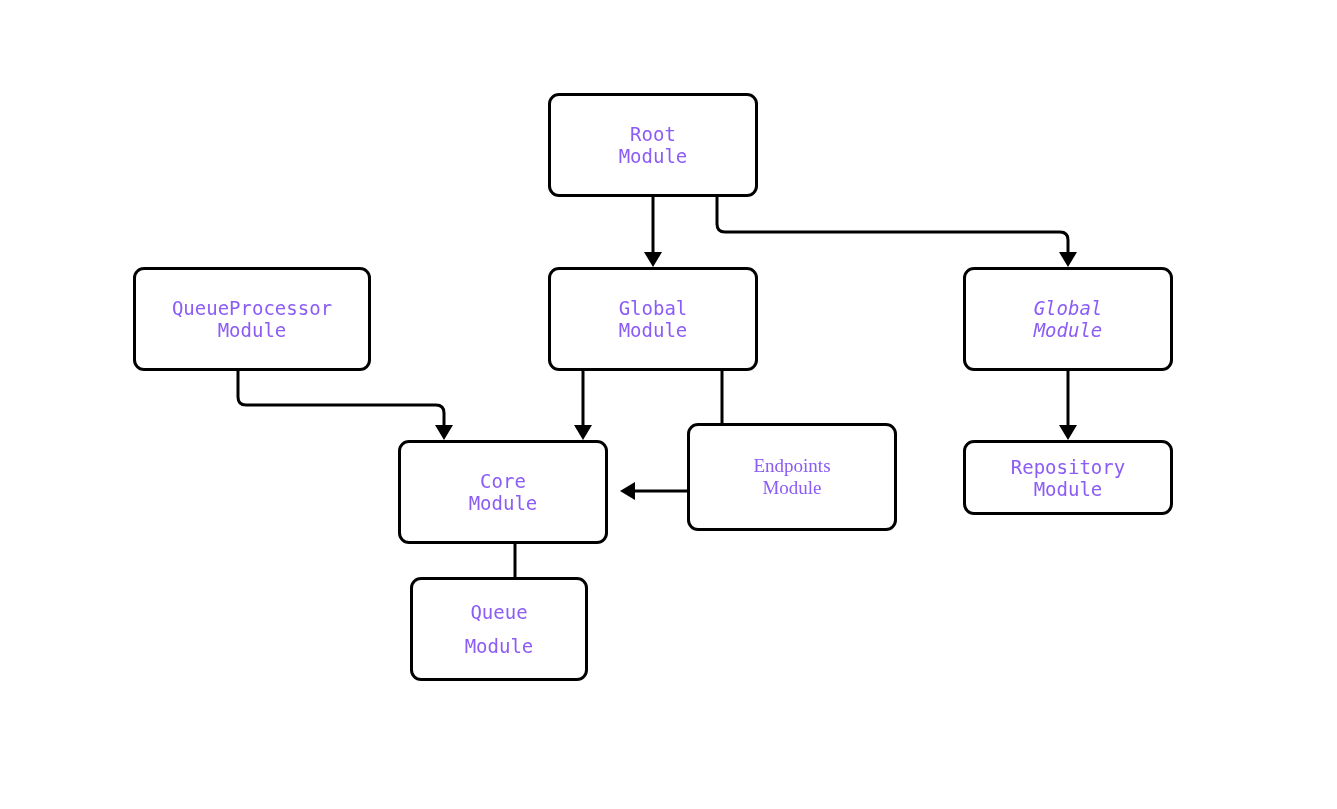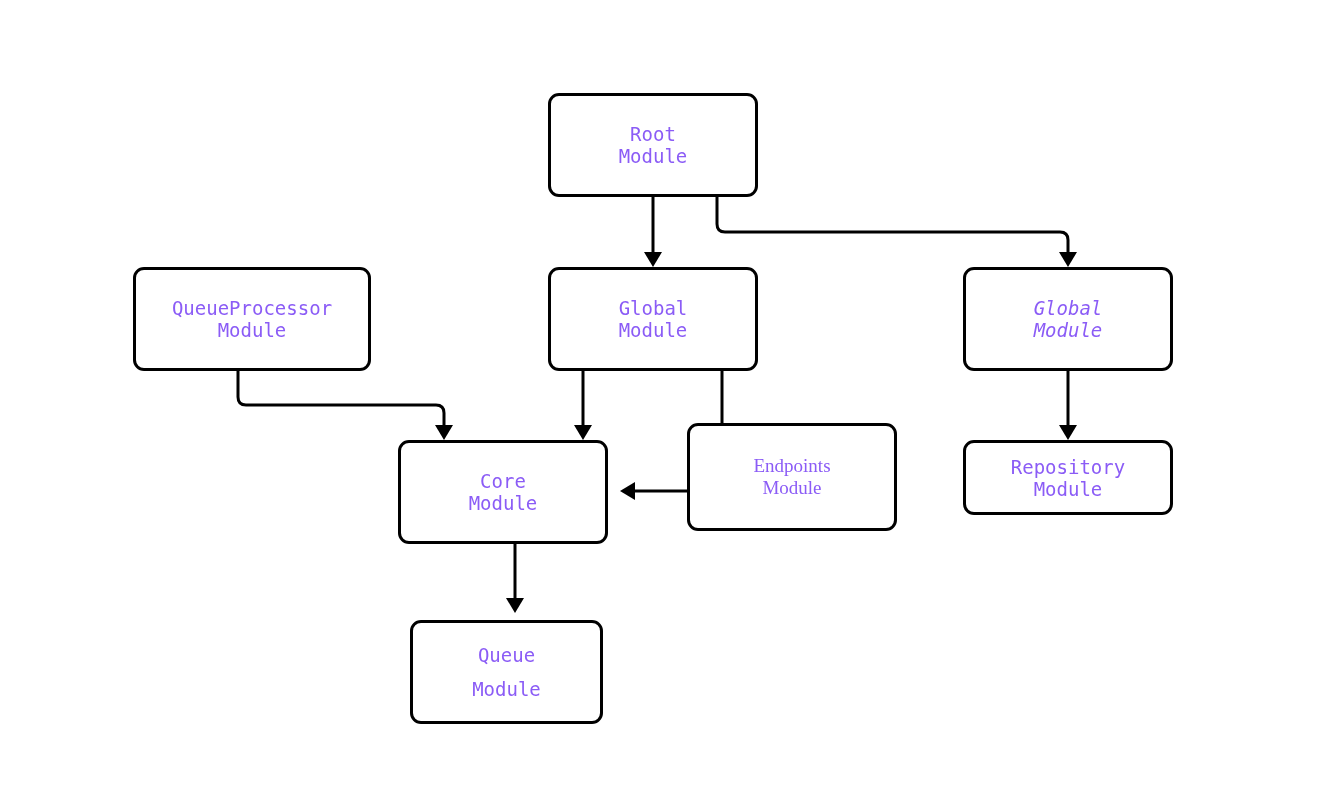--- a/index.html
+++ b/index.html
@@ -95,18 +95,18 @@
   <div class="node" style="left: 687px; top: 423px; width: 210px; height: 108px; border-color: rgb(0, 0, 0); background: rgb(255, 255, 255); font-family: Liberation Serif, serif;">
     <span class="node-line">Endpoints</span>
     <span class="node-line">Module</span>
   </div>
 
   <div class="node" style="left: 963px; top: 440px; width: 210px; height: 75px; border-color: rgb(0, 0, 0); background: rgb(255, 255, 255);">
     <span class="node-line">Repository</span>
     <span class="node-line">Module</span>
   </div>
 
-  <div class="node" style="left: 410px; top: 620px; width: 193px; height: 104px; border-color: rgb(0, 0, 0); background: rgb(255, 255, 255); gap: 12px;">
+  <div class="node" style="left: 410px; top: 577px; width: 178px; height: 104px; border-color: rgb(0, 0, 0); background: rgb(255, 255, 255); gap: 12px;">
     <span class="node-line">Queue</span>
     <span class="node-line">Module</span>
   </div>
 
 </div>
 
 </body></html>

